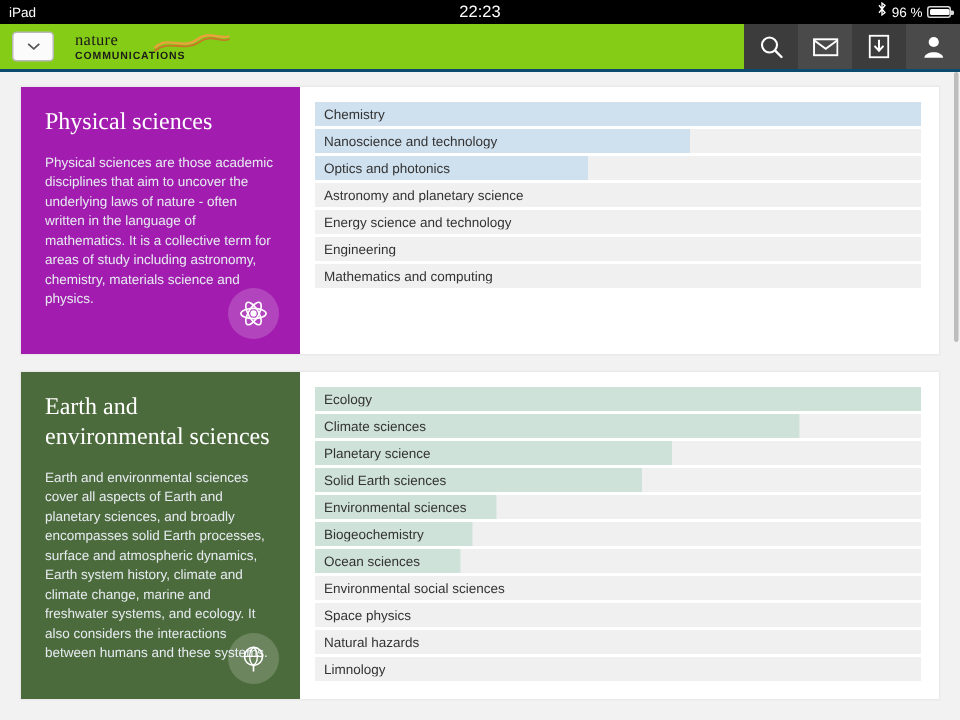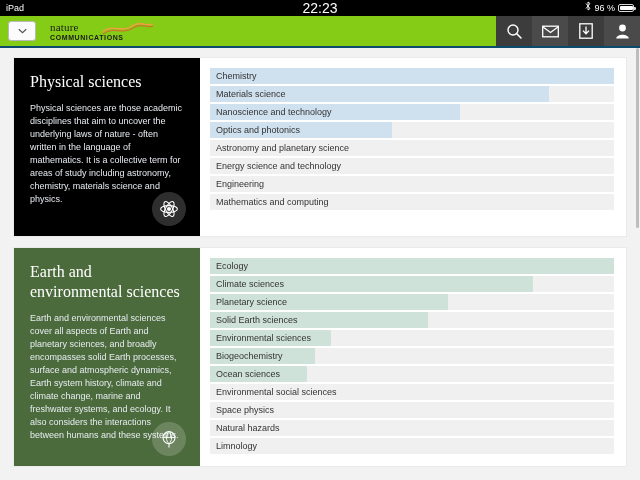--- a/index.html
+++ b/index.html
@@ -29,21 +29,21 @@
   }
   .statusbar .left {
     display: flex;
     align-items: center;
     gap: 4px;
   }
   .statusbar .center {
     position: absolute;
     left: 0; right: 0;
     text-align: center;
-    font-size: 14px;
+    font-size: 11px;
     pointer-events: none;
   }
   .statusbar .right {
     margin-left: auto;
     display: flex;
     align-items: center;
     gap: 3px;
     font-size: 9px;
     z-index: 2;
   }
@@ -162,21 +162,21 @@
   }
   .subject-left {
     width: 186px;
     flex: 0 0 186px;
     padding: 14px 16px 10px 16px;
     box-sizing: border-box;
     color: #ffffff;
     position: relative;
     min-height: 178px;
   }
-  .subject-left.blue { background: #000000; }
+  .subject-left.blue { background: #a21caf; }
   .subject-left.green { background: #4c6b3c; }
   .subject-title {
     font-family: "Liberation Serif", serif;
     font-size: 16px;
     line-height: 20px;
     font-weight: normal;
     margin: 0 0 10px 0;
   }
   .subject-desc {
     font-size: 9px;
@@ -333,24 +333,20 @@
           <ellipse cx="10" cy="10" rx="8.4" ry="3.4" fill="none" stroke="#ffffff" stroke-width="1.1" transform="rotate(120 10 10)"></ellipse>
         </svg>
       </div>
     </div>
     <div class="subject-right">
         <div class="topic-row">
           <div class="topic-bar" style="width: 100%;"></div>
           <span class="topic-label">Chemistry</span>
         </div>
         <div class="topic-row">
-          <div class="topic-bar" style="width: 84%;"></div>
-          <span class="topic-label">Materials science</span>
-        </div>
-        <div class="topic-row">
           <div class="topic-bar" style="width: 62%;"></div>
           <span class="topic-label">Nanoscience and technology</span>
         </div>
         <div class="topic-row">
           <div class="topic-bar" style="width: 45%;"></div>
           <span class="topic-label">Optics and photonics</span>
         </div>
         <div class="topic-row">
           <div class="topic-bar" style="width: 0%;"></div>
           <span class="topic-label">Astronomy and planetary science</span>

